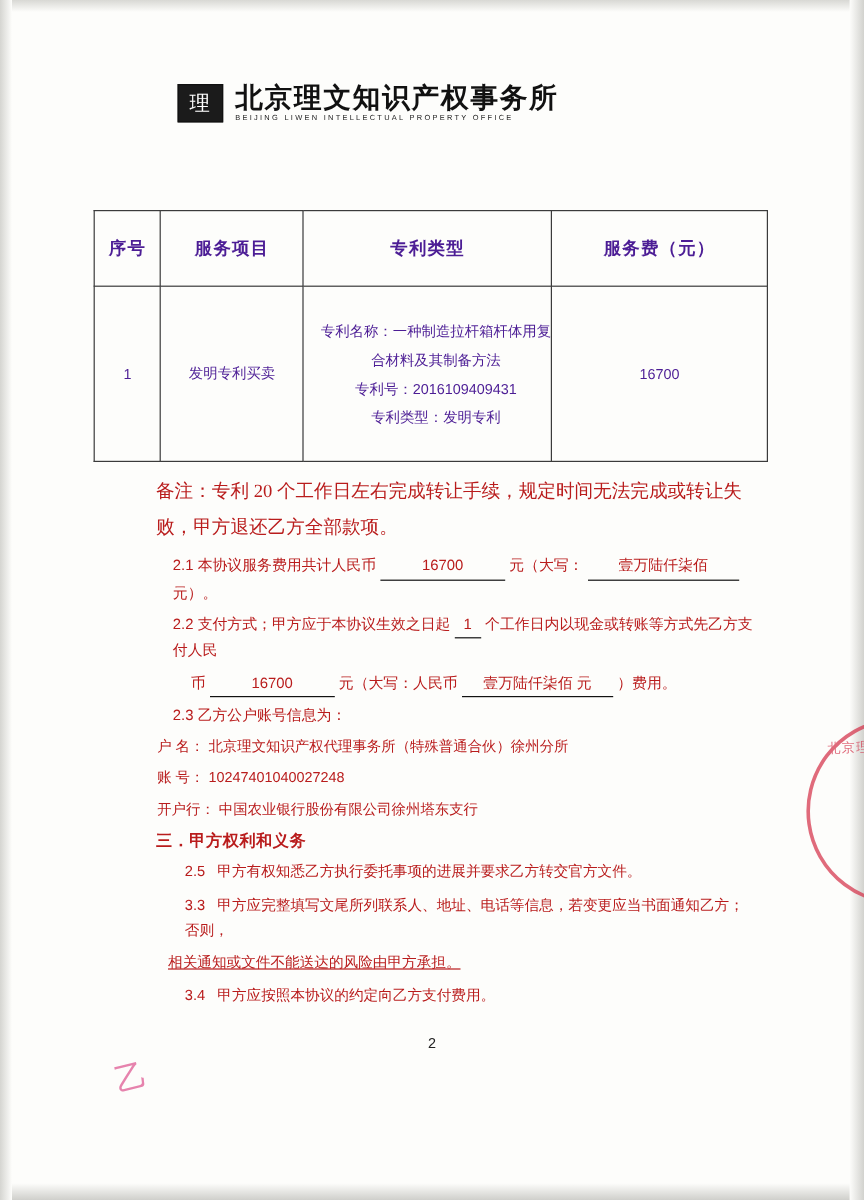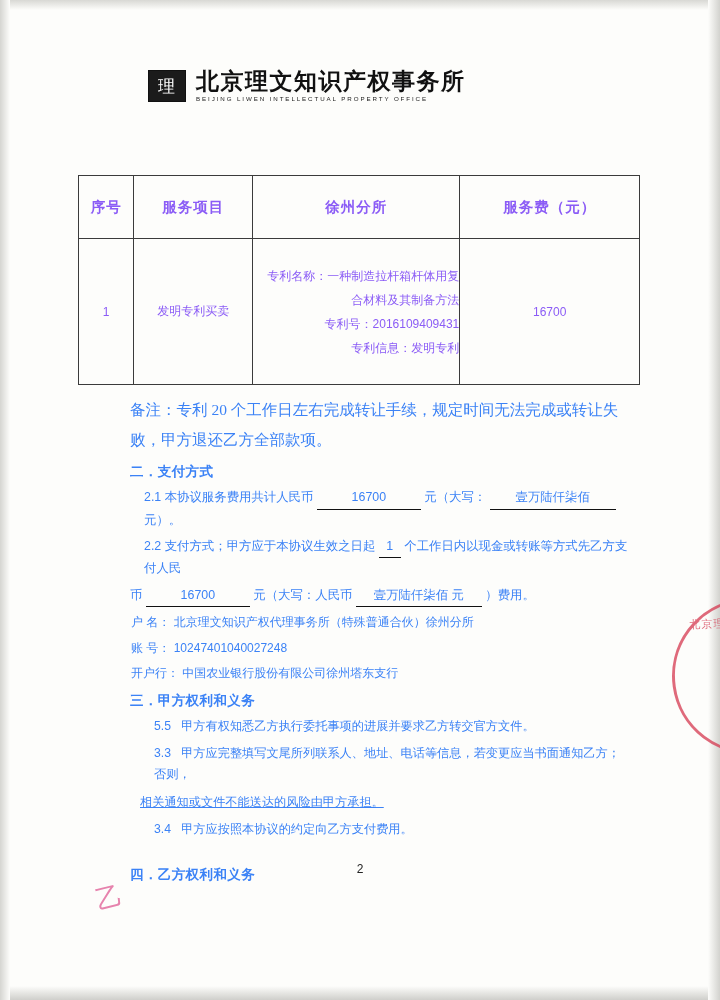--- a/index.html
+++ b/index.html
@@ -88,55 +88,55 @@
     width: 562px;
     border-collapse: collapse;
     font-family: "Liberation Sans", sans-serif;
   }
   table.fee-table th,
   table.fee-table td {
     border: 1px solid #3b3b3b;
     padding: 0;
     text-align: center;
     vertical-align: middle;
-    color: #8b5cf6;
+    color: #4c1d95;
   }
   table.fee-table thead th {
     height: 62px;
     font-size: 14.5px;
     font-weight: bold;
     letter-spacing: 1px;
   }
   .col-no { width: 56px; }
   .col-item { width: 122px; }
   .col-patent { width: 200px; }
   .col-fee { width: 184px; }
 
   table.fee-table tbody td {
     height: 145px;
     font-size: 12px;
   }
   td.cell-no { font-size: 13px; }
   td.cell-item { font-size: 12px; }
   td.cell-fee { font-size: 13px; }
   .patent-lines {
-    text-align: right;
+    text-align: center;
     padding: 4px 0 4px 14px;
     line-height: 2.0;
     font-size: 12px;
   }
   .patent-lines div { white-space: nowrap; }
 
   
   .body-text {
     position: absolute;
     top: 395px;
     left: 130px;
     width: 500px;
-    color: #3b82f6;
+    color: #b91c1c;
   }
   .p-note {
     font-size: 15.5px;
     line-height: 1.95;
     text-indent: 0;
     margin: 0 0 6px 0;
     font-family: "Liberation Serif", serif;
   }
   .h-sec {
     font-size: 13.5px;
@@ -145,21 +145,21 @@
     font-family: "Liberation Sans", sans-serif;
     letter-spacing: 0.4px;
   }
   .p-sub {
     font-size: 12.4px;
     line-height: 1.72;
     margin: 0 0 5px 0;
     padding-left: 14px;
     font-family: "Liberation Sans", sans-serif;
   }
-  .p-sub.nopad { padding-left: 0; }
+  .p-sub.nopad { padding-left: 0; margin-left: 29px; }
   .p-acct {
     font-size: 12px;
     line-height: 1.72;
     margin: 0 0 5px 1px;
     font-family: Liberation Sans, sans-serif;
   }
   .p-item {
     font-size: 12.2px;
     line-height: 1.74;
     margin: 0 0 6px 0;
@@ -257,46 +257,45 @@
       <div class="company-cn">北京理文知识产权事务所</div>
       <div class="company-en">BEIJING LIWEN INTELLECTUAL PROPERTY OFFICE</div>
     </div>
   </div>
 
   <table class="fee-table">
     <thead>
       <tr>
         <th class="col-no">序号</th>
         <th class="col-item">服务项目</th>
-        <th class="col-patent">徐州分所</th>
+        <th class="col-patent">专利类型</th>
         <th class="col-fee">服务费（元）</th>
       </tr>
     </thead>
     <tbody>
       <tr>
         <td class="cell-no">1</td>
         <td class="cell-item">发明专利买卖</td>
         <td>
           <div class="patent-lines">
             <div>专利名称：一种制造拉杆箱杆体用复</div>
             <div>合材料及其制备方法</div>
             <div>专利号：2016109409431</div>
-            <div>专利信息：发明专利</div>
+            <div>专利类型：发明专利</div>
           </div>
         </td>
         <td class="cell-fee">16700</td>
       </tr>
     </tbody>
   </table>
 
   <div class="body-text">
 
     <p class="p-note">备注：专利 20 个工作日左右完成转让手续，规定时间无法完成或转让失败，甲方退还乙方全部款项。</p>
 
-    <div class="h-sec">二．支付方式</div>
 
     <p class="p-sub">
       <span>2.1</span>
       <span>本协议服务费用共计人民币</span>
       <span class="fill w-wide">16700</span>
       <span>元（大写：</span>
       <span class="fill w-xwide">壹万陆仟柒佰</span>
       <span>元）。</span>
     </p>
 
@@ -308,51 +307,54 @@
     </p>
 
     <p class="p-sub nopad">
       <span>币</span>
       <span class="fill w-wide">16700</span>
       <span>元（大写：人民币</span>
       <span class="fill w-xwide">壹万陆仟柒佰 元</span>
       <span>）费用。</span>
     </p>
 
+    <p class="p-sub">
+      <span>2.3</span>
+      <span>乙方公户账号信息为：</span>
+    </p>
 
     <p class="p-acct">
       <span>户  名：</span>
       <span>北京理文知识产权代理事务所（特殊普通合伙）徐州分所</span>
     </p>
     <p class="p-acct">
       <span>账  号：</span>
       <span>10247401040027248</span>
     </p>
     <p class="p-acct">
       <span>开户行：</span>
       <span>中国农业银行股份有限公司徐州塔东支行</span>
     </p>
 
     <div class="h-sec">三．甲方权利和义务</div>
 
     <p class="p-item">
-      <span>5.5</span>
+      <span>2.5</span>
       &nbsp;&nbsp;<span>甲方有权知悉乙方执行委托事项的进展并要求乙方转交官方文件。</span>
     </p>
     <p class="p-item">
       <span>3.3</span>
       &nbsp;&nbsp;<span>甲方应完整填写文尾所列联系人、地址、电话等信息，若变更应当书面通知乙方；否则，</span>
     </p>
     <p class="p-item-cont">相关通知或文件不能送达的风险由甲方承担。</p>
     <p class="p-item">
       <span>3.4</span>
       &nbsp;&nbsp;<span>甲方应按照本协议的约定向乙方支付费用。</span>
     </p>
 
-    <div class="h-sec" style="margin-top:26px;">四．乙方权利和义务</div>
   </div>
 
   <div class="page-number">2</div>
 
   <div class="seal">
     <div class="seal-inner"></div>
     <div class="seal-text">北京理文知识产权事务所</div>
 
   </div>
 

